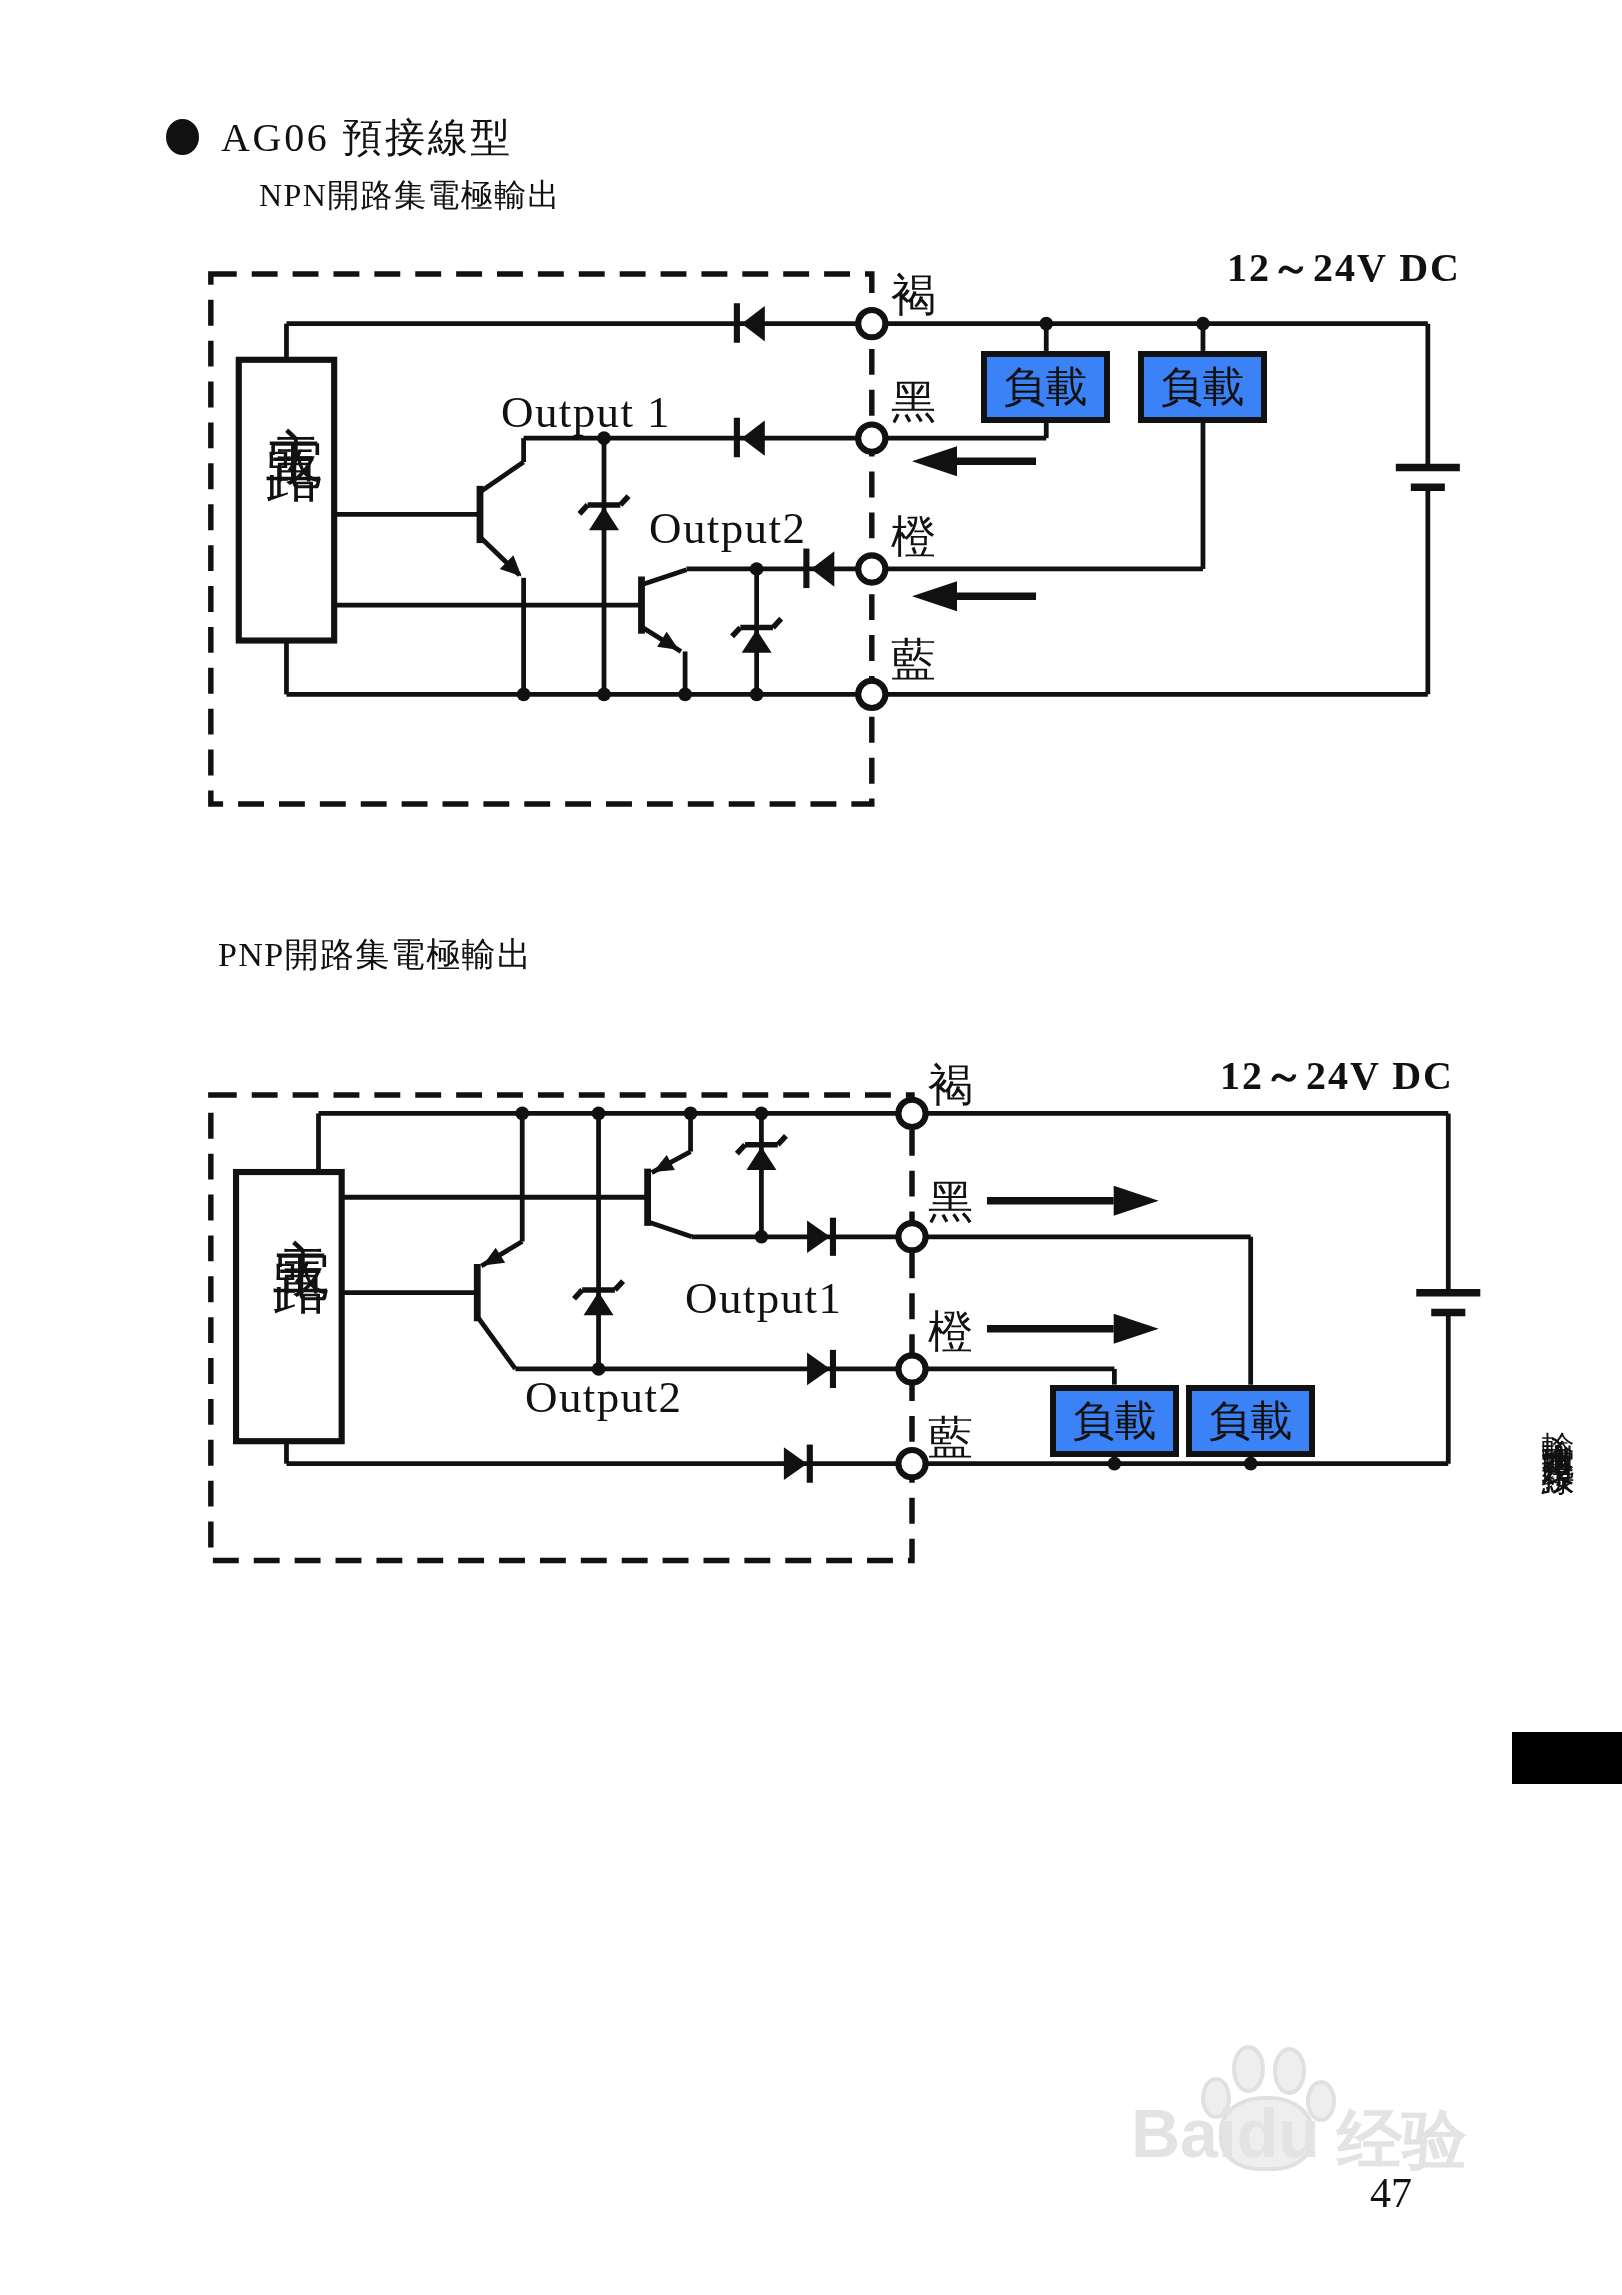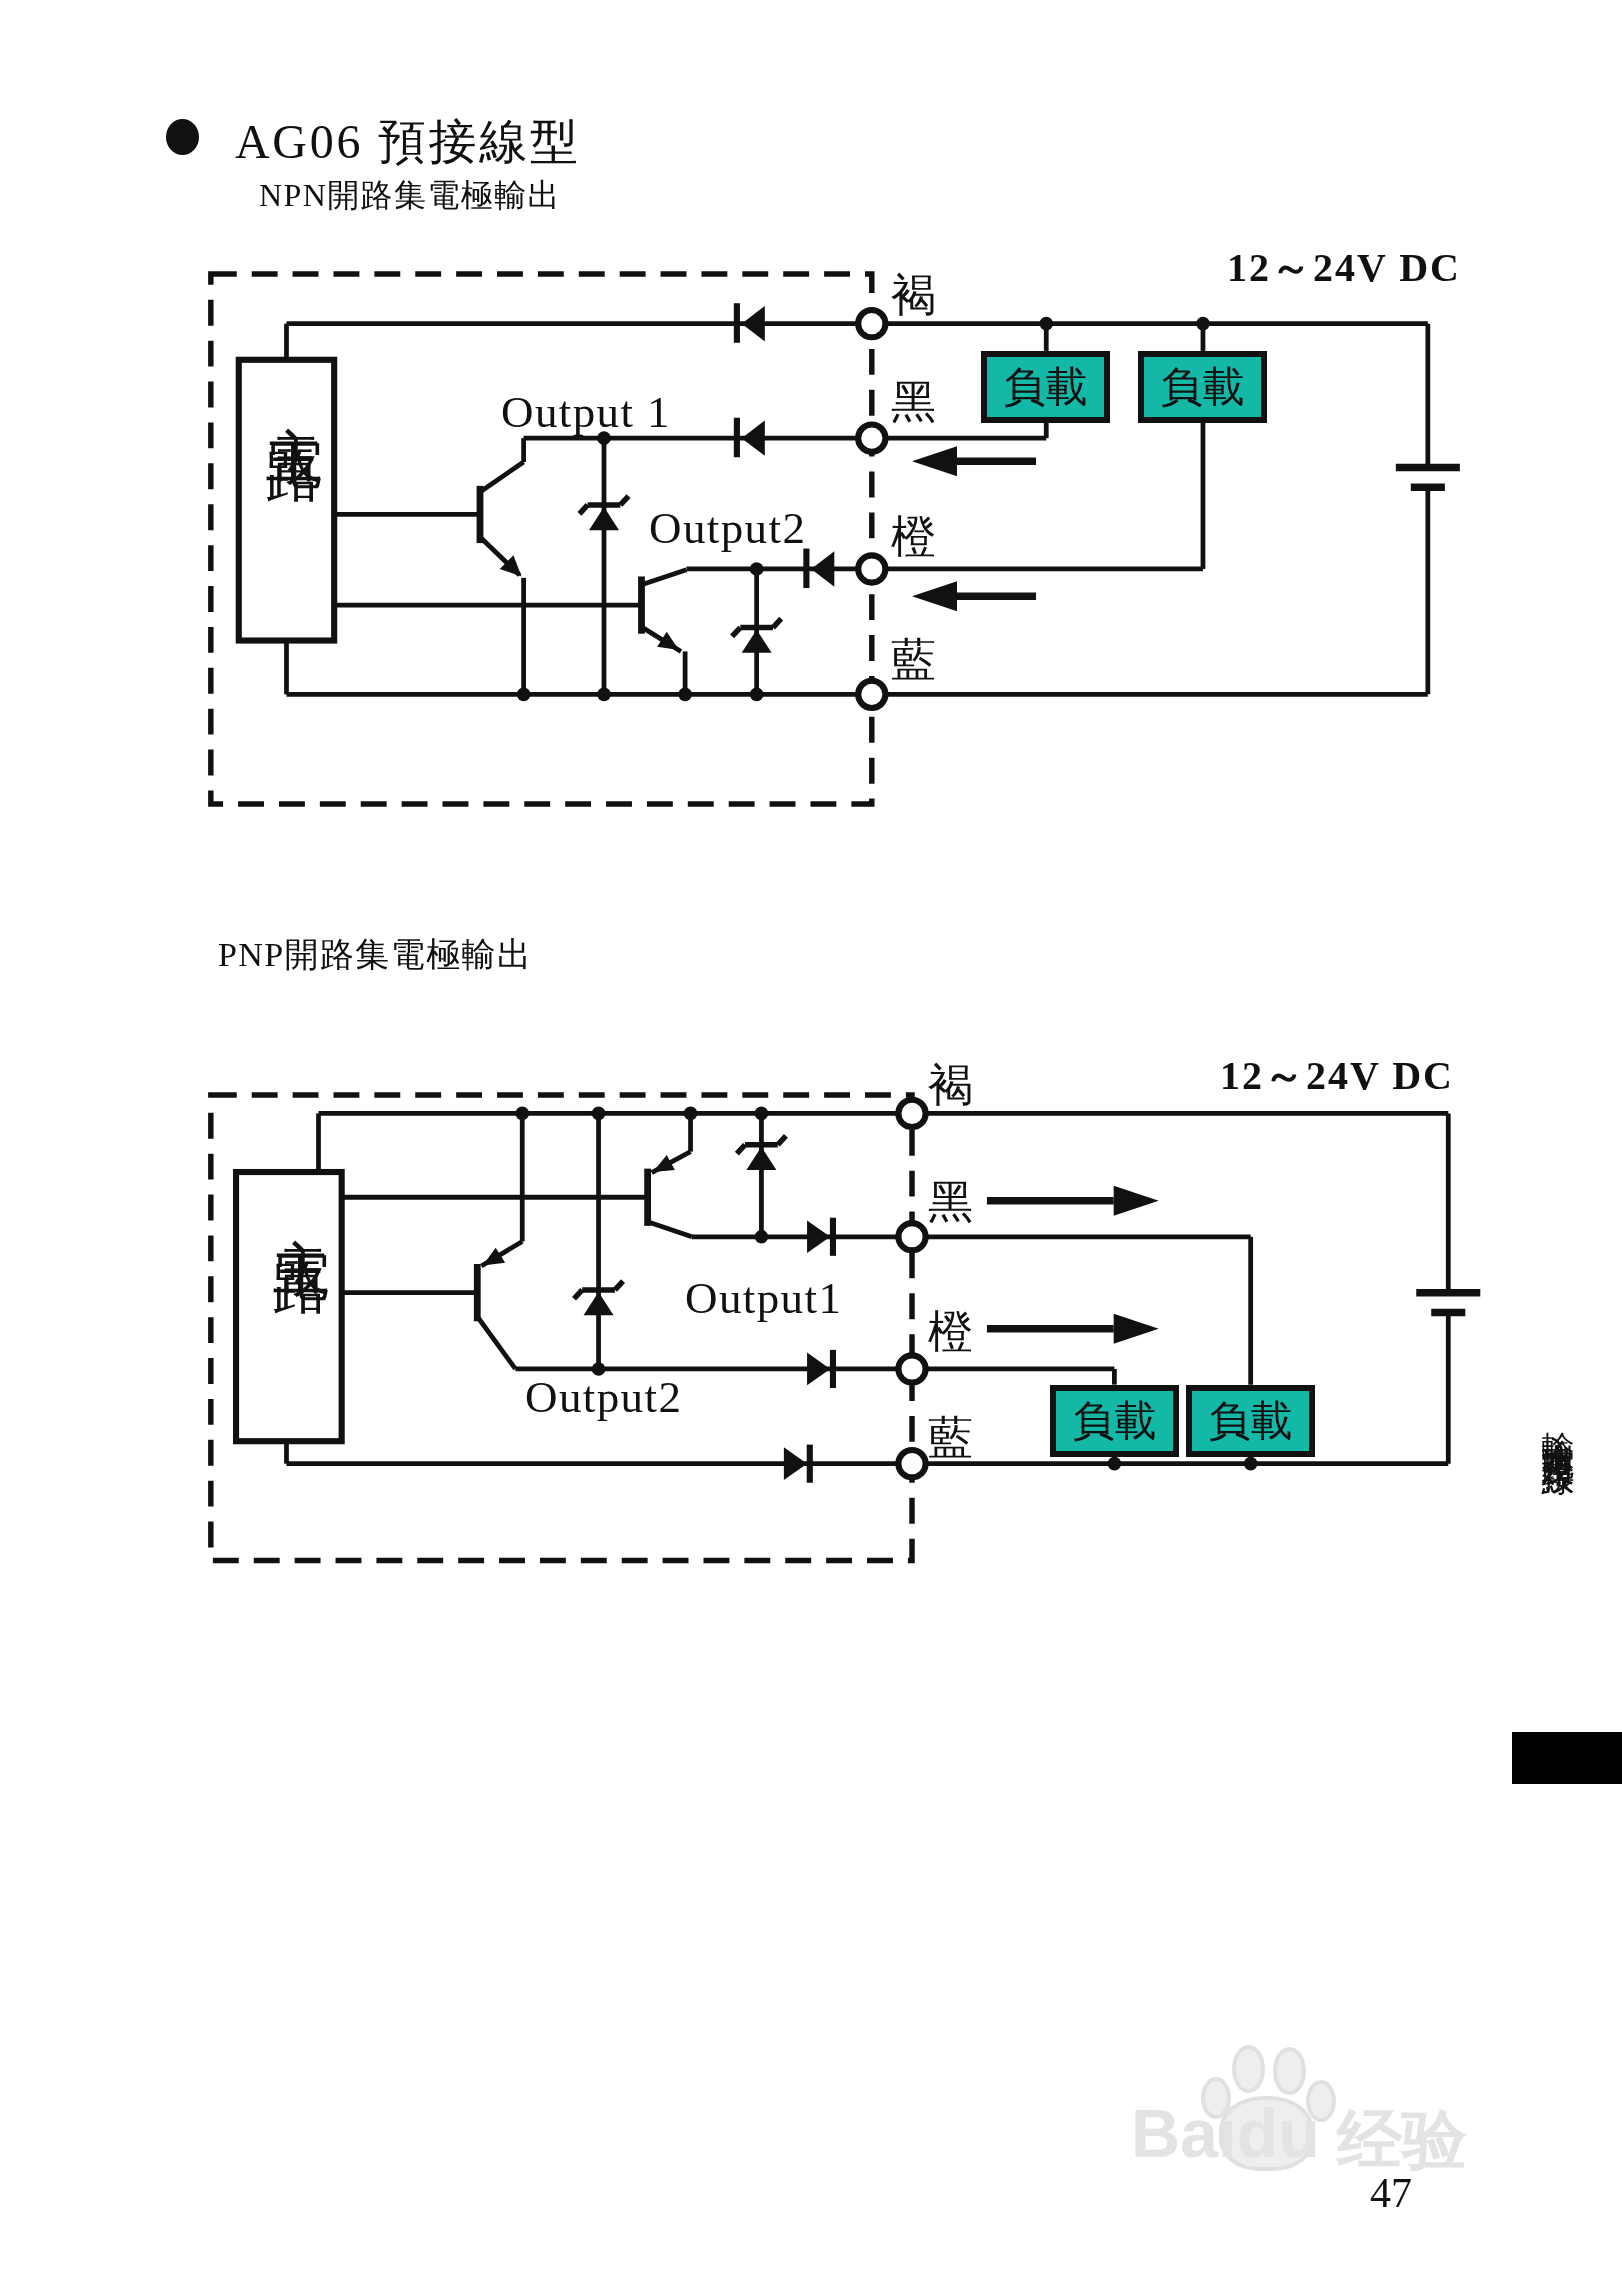--- a/index.html
+++ b/index.html
@@ -5,21 +5,21 @@
   html,body{margin:0;padding:0;background:#888;}
   #page{position:relative;width:1623px;height:2295px;background:#ffffff;overflow:hidden;
         font-family:"Liberation Serif","DejaVu Serif",serif;color:#111;}
   .abs{position:absolute;white-space:nowrap;}
   .cjk{font-family:"Liberation Serif","DejaVu Serif",serif;}
   .wire-label{font-size:45px;line-height:1;}
   .out-label{font-size:45px;letter-spacing:1.4px;}
   .volt{font-size:40px;letter-spacing:2px;font-weight:bold;}
   .vtext{writing-mode:vertical-rl;text-orientation:upright;}
   .load-box{position:absolute;display:flex;align-items:center;justify-content:center;
-            border:6.1px solid #111;box-sizing:border-box;font-size:42px;background:#14b8a6;}
+            border:6.1px solid #111;box-sizing:border-box;font-size:42px;background:#3b82f6;}
   .mainbox-label{position:absolute;writing-mode:vertical-rl;text-orientation:upright;
                  font-size:57px;letter-spacing:12.3px;}
   svg{position:absolute;left:0;top:0;}
   .wm{color:#e3e3e3;font-family:"Liberation Sans","DejaVu Sans",sans-serif;font-weight:bold;}
   .toe{position:absolute;background:#eeeeee;border:4.1px solid #e0e0e0;border-radius:50%;box-sizing:border-box;}
 </style>
 </head>
 <body>
 
 <div id="page">
@@ -214,21 +214,21 @@
       <g fill="#fff" stroke-width="9">
         <circle cx="1338" cy="1634" r="20"></circle>
         <circle cx="1338" cy="1815" r="20"></circle>
         <circle cx="1338" cy="2009" r="20"></circle>
         <circle cx="1338" cy="2148" r="20"></circle>
       </g>
     </g>
   </svg>
 
   <div class="abs" style="left:166px;top:119px;width:33px;height:36px;background:#111;border-radius:50%;"></div>
-  <div class="abs cjk" style="left:235px;top:110px;font-size:48px;letter-spacing:2.7px;">AG06 預接線型</div>
+  <div class="abs cjk" style="left:221px;top:110px;font-size:40px;letter-spacing:2.7px;">AG06 預接線型</div>
   <div class="abs cjk" style="left:213px;top:174px;font-size:32px;letter-spacing:1.4px;margin-left:46px;">NPN開路集電極輸出</div>
 
   <div class="abs volt" style="left:1227px;top:240px;">12～24V DC</div>
   <div class="mainbox-label" style="left:255px;top:379px;height:259px;">主電路</div>
   <div class="abs out-label" style="left:501px;top:386px;">Output 1</div>
   <div class="abs out-label" style="left:649px;top:502px;">Output2</div>
   <div class="abs wire-label" style="left:891px;top:273px;">褐</div>
   <div class="abs wire-label" style="left:891px;top:380px;">黑</div>
   <div class="abs wire-label" style="left:891px;top:515px;">橙</div>
   <div class="abs wire-label" style="left:891px;top:638px;">藍</div>

